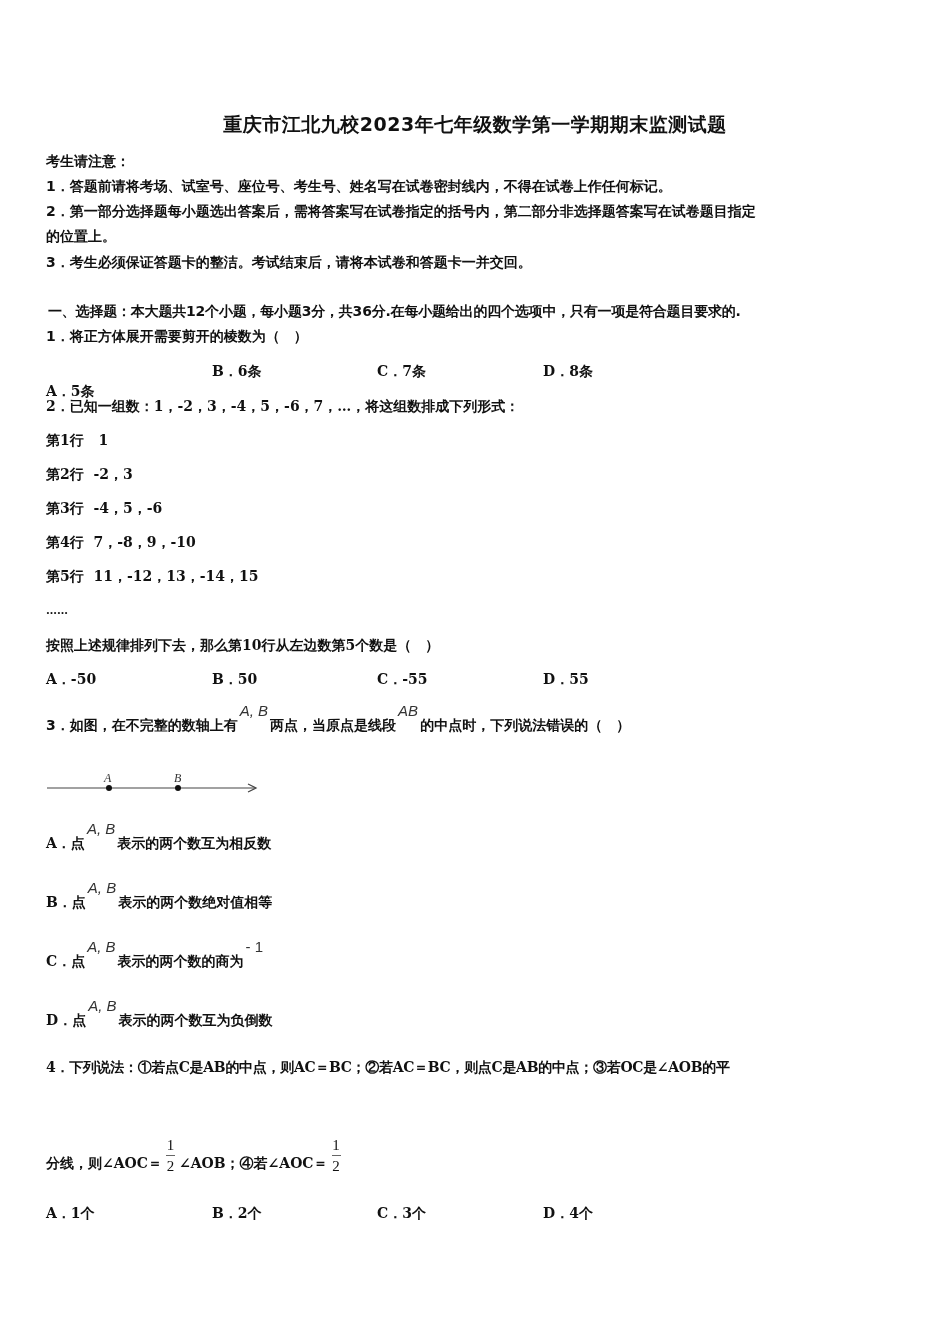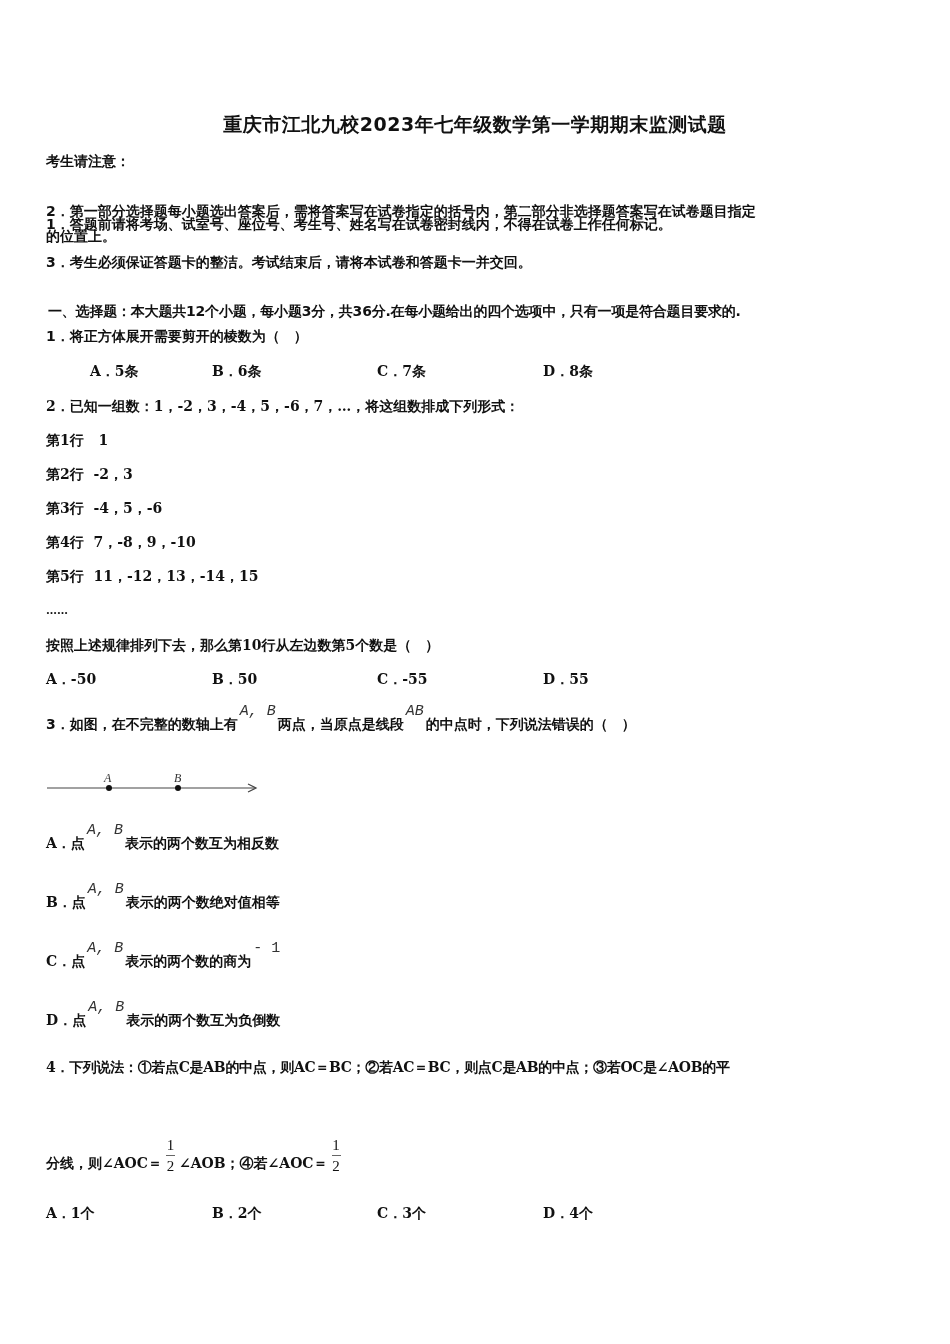--- a/index.html
+++ b/index.html
@@ -9,47 +9,47 @@
     color: #111111;
   }
   .abs { position: absolute; white-space: nowrap; }
   .title {
     left: 0; width: 950px; top: 112px; text-align: center;
     font-family: "DejaVu Sans", "Liberation Sans", sans-serif;
     font-weight: bold; font-size: 19px; letter-spacing: 0.5px;
   }
   .t { font-size: 14px; font-weight: bold; line-height: 18px; }
   .notice { font-family: "DejaVu Sans", "Liberation Sans", sans-serif; font-size: 14px; font-weight: bold; }
-  .math { font-family: Liberation Mono, monospace; font-style: italic; font-weight: normal; font-size: 15px; color: #333; }
+  .math { font-family: Liberation Sans, sans-serif; font-style: italic; font-weight: normal; font-size: 15px; color: #333; }
   .sup { position: relative; top: -14px; margin: 0 2px; }
   .frac {
     display: inline-block; vertical-align: middle; text-align: center;
     font-family: "Liberation Serif", serif; font-weight: normal; font-size: 15px;
     margin: 0 4px; position: relative; top: -8px;
   }
   .frac .num { display: block; line-height: 16px; }
   .frac .bar { display: block; border-top: 1px solid #666; width: 9px; margin: 2px auto; }
   .frac .den { display: block; line-height: 16px; }
   .numline { position: absolute; left: 47px; top: 770px; width: 215px; height: 30px; }
 </style>
 </head>
 <body>
 
 <div class="abs title">重庆市江北九校2023年七年级数学第一学期期末监测试题</div>
 
 <div class="abs notice" style="left:46px; top:153px;">考生请注意：</div>
-<div class="abs notice" style="left:46px; top:178px;margin-top:38px;">1．答题前请将考场、试室号、座位号、考生号、姓名写在试卷密封线内，不得在试卷上作任何标记。</div>
+<div class="abs notice" style="left:46px; top:178px;">1．答题前请将考场、试室号、座位号、考生号、姓名写在试卷密封线内，不得在试卷上作任何标记。</div>
 <div class="abs notice" style="left:46px; top:203px;">2．第一部分选择题每小题选出答案后，需将答案写在试卷指定的括号内，第二部分非选择题答案写在试卷题目指定</div>
 <div class="abs notice" style="left:46px; top:228px;">的位置上。</div>
 <div class="abs notice" style="left:46px; top:254px;">3．考生必须保证答题卡的整洁。考试结束后，请将本试卷和答题卡一并交回。</div>
 
 <div class="abs notice" style="left:48px; top:303px; letter-spacing:-0.2px;">一、选择题：本大题共12个小题，每小题3分，共36分.在每小题给出的四个选项中，只有一项是符合题目要求的.</div>
 
 <div class="abs notice" style="left:46px; top:328px;">1．将正方体展开需要剪开的棱数为（　）</div>
-<div class="abs t" style="left:46px; top:362px;margin-left:44px;">A．5条</div>
+<div class="abs t" style="left:46px; top:382px;">A．5条</div>
 <div class="abs t" style="left:212px; top:362px;">B．6条</div>
 <div class="abs t" style="left:377px; top:362px;">C．7条</div>
 <div class="abs t" style="left:543px; top:362px;">D．8条</div>
 
 <div class="abs t" style="left:46px; top:397px;">2．已知一组数：1，-2，3，-4，5，-6，7，…，将这组数排成下列形式：</div>
 <div class="abs t" style="left:46px; top:431px;">
   <span>第1行</span>&nbsp;&nbsp;&nbsp;<span>1</span>
 </div>
 <div class="abs t" style="left:46px; top:465px;">
   <span>第2行</span>&nbsp;&nbsp;<span>-2，3</span>

